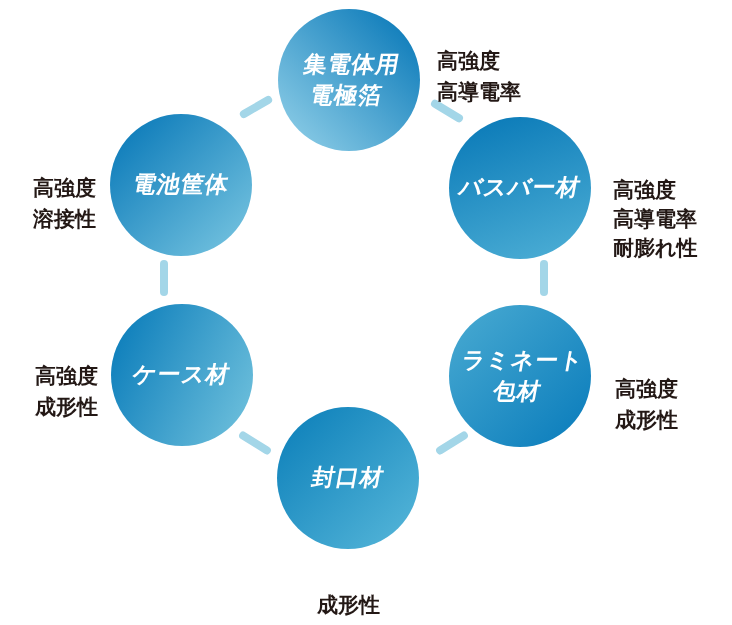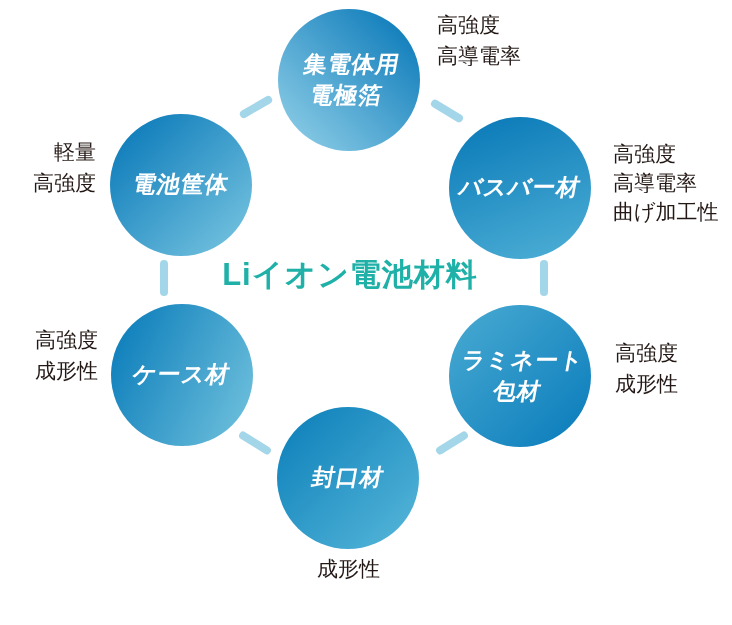--- a/index.html
+++ b/index.html
@@ -29,35 +29,34 @@
   .d-left        { left:146px; top:274px; transform:rotate(90deg); }
   .d-right       { left:526px; top:274px; transform:rotate(90deg); }
   .d-bottomleft  { left:237px; top:439px; transform:rotate(32deg); }
   .d-bottomright { left:434px; top:439px; transform:rotate(-32deg); }
   .title {
     position:absolute; left:0; top:254px; width:700px; text-align:center;
     font-size:31px; font-weight:bold; color:#1fb0a8; letter-spacing:1px; white-space:nowrap;
   }
   .features {
     position:absolute; font-size:21px; color:#231815; line-height:31px;
-    font-weight:400; white-space:nowrap;
+    font-weight:700; white-space:nowrap;margin-top:36px;
   }
   .f-top         { left:437px; top:9px; }
   .f-right       { left:613px; top:139px; line-height:29px; }
   .f-left        { left:0;   top:136px; width:96px; text-align:right; }
   .f-bottomleft  { left:0;   top:324px; width:98px; text-align:right; }
   .f-bottomright { left:615px; top:337px; }
   .f-bottom      { left:317px; top:553px; }
 </style>
 </head>
 <body>
 
 <div class="stage">
 
-  <div class="title">Liイオン電池材料</div>
 
   <div class="dash d-topleft"></div>
   <div class="dash d-topright"></div>
   <div class="dash d-left"></div>
   <div class="dash d-right"></div>
   <div class="dash d-bottomleft"></div>
   <div class="dash d-bottomright"></div>
 
   <div class="circle c-top">
     <div class="circle-label">
@@ -96,28 +95,28 @@
       <div>封口材</div>
     </div>
   </div>
 
   <div class="features f-top">
     <div>高強度</div>
     <div>高導電率</div>
   </div>
 
   <div class="features f-left">
-    <div>軽量</div>
     <div>高強度</div>
+    <div>溶接性</div>
   </div>
 
   <div class="features f-right">
     <div>高強度</div>
     <div>高導電率</div>
-    <div>曲げ加工性</div>
+    <div>耐膨れ性</div>
   </div>
 
   <div class="features f-bottomleft">
     <div>高強度</div>
     <div>成形性</div>
   </div>
 
   <div class="features f-bottomright">
     <div>高強度</div>
     <div>成形性</div>

